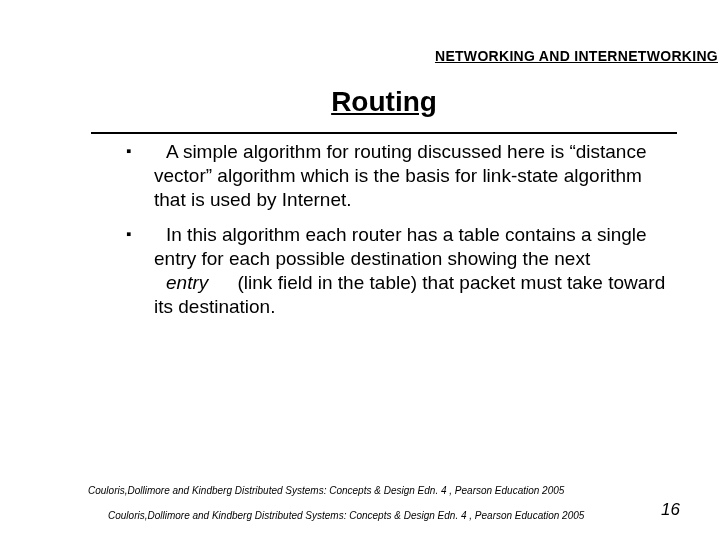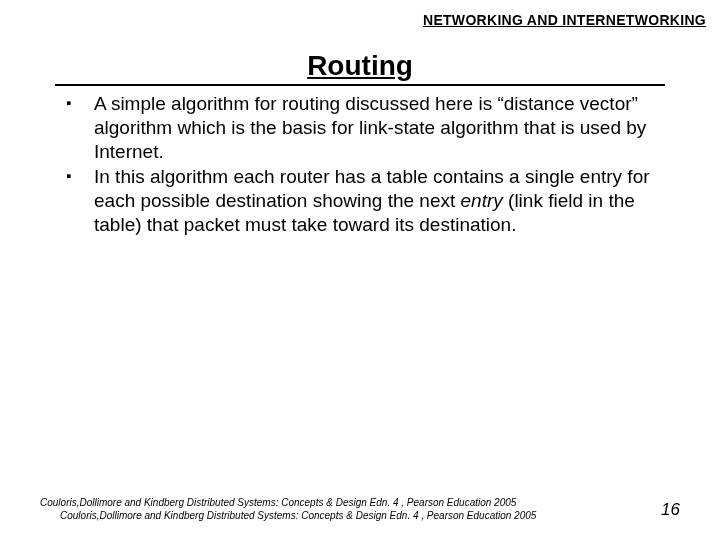--- a/index.html
+++ b/index.html
@@ -1,15 +1,15 @@
 <!DOCTYPE html>
 <html><head>
 <meta charset="utf-8">
 <style>
-  * { margin: 0; padding: 0; box-sizing: border-box; }
+  * { margin: 12px; padding: 0; box-sizing: border-box; }
   body {
     width: 720px;
     height: 540px;
     background: #ffffff;
     font-family: Arial, Helvetica, sans-serif;
     color: #000;
     position: relative;
     overflow: hidden;
   }
   .header {
@@ -21,21 +21,21 @@
     text-decoration: underline;
     letter-spacing: 0.3px;
   }
   .title-wrap {
     position: absolute;
     top: 50px;
     left: 55px;
     right: 55px;
     border-bottom: 2.5px solid #000;
     text-align: center;
-    padding-bottom: 2px;
+    padding-bottom: 14px;
   }
   .title {
     font-weight: bold;
     font-size: 28px;
     text-decoration: underline;
   }
   .content {
     position: absolute;
     top: 92px;
     left: 58px;

